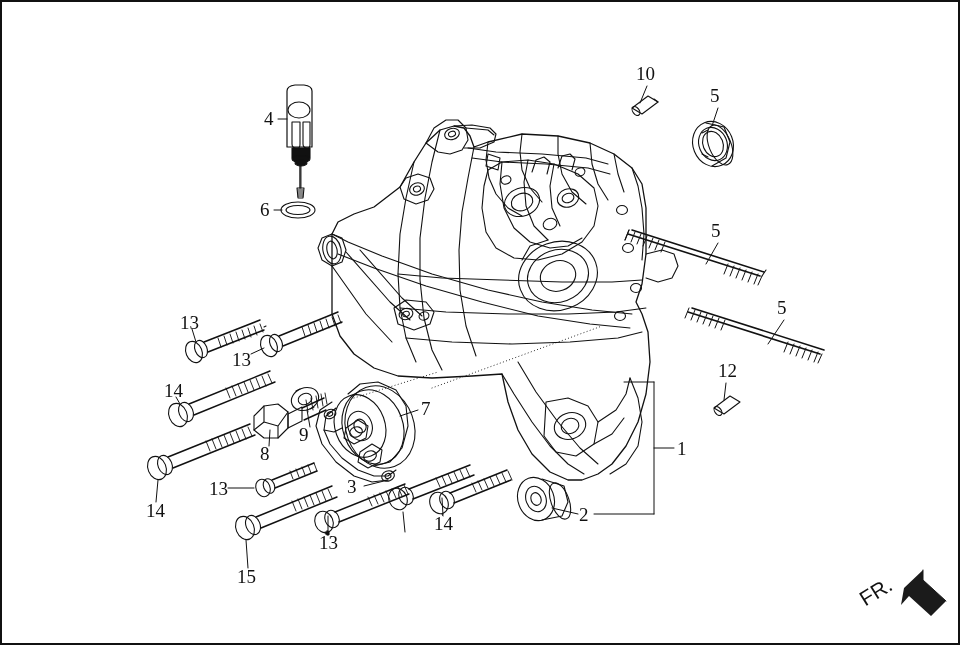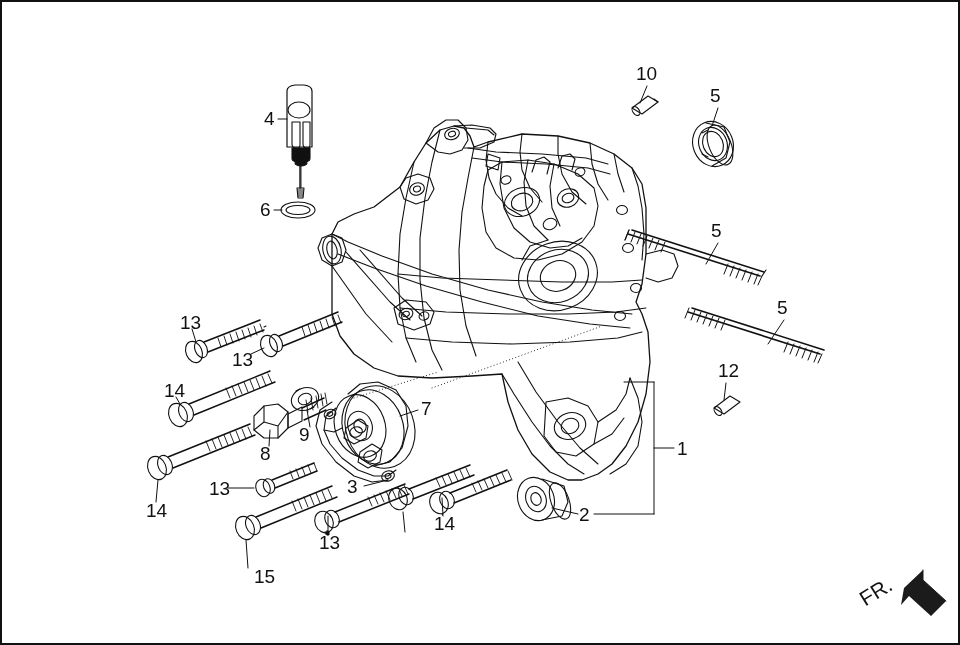--- a/index.html
+++ b/index.html
@@ -1,21 +1,21 @@
 <!DOCTYPE html>
 <html><head>
 <meta charset="utf-8">
 <style>
   html,body{margin:0;padding:0;background:#fff;}
   body{width:960px;height:645px;overflow:hidden;
        font-family:"Liberation Sans", sans-serif;}
   #sheet{position:relative;width:960px;height:645px;background:#ffffff;
          box-sizing:border-box;border:2px solid #111111;}
   #art{position:absolute;left:0;top:0;width:960px;height:645px;}
-  .lbl{position:absolute;font-family:Liberation Sans, sans-serif;
+  .lbl{position:absolute;font-family:Liberation Serif, serif;
        font-size:19px;color:#111;line-height:1;white-space:nowrap;
        letter-spacing:0px;}
   .fr{position:absolute;font-size:21px;color:#111;font-weight:400;
       transform:rotate(-32deg);transform-origin:left bottom;}
 </style>
 </head>
 <body>
 
 <div id="sheet">
 
@@ -475,21 +475,21 @@
   <span class="lbl" style="left:258px;top:198px">6</span>
   <span class="lbl" style="left:634px;top:62px">10</span>
   <span class="lbl" style="left:708px;top:84px">5</span>
   <span class="lbl" style="left:709px;top:219px">5</span>
   <span class="lbl" style="left:775px;top:296px">5</span>
   <span class="lbl" style="left:716px;top:359px">12</span>
   <span class="lbl" style="left:178px;top:311px">13</span>
   <span class="lbl" style="left:230px;top:348px">13</span>
   <span class="lbl" style="left:162px;top:379px">14</span>
   <span class="lbl" style="left:144px;top:499px">14</span>
-  <span class="lbl" style="left:252px;top:565px">15</span>
+  <span class="lbl" style="left:235px;top:565px">15</span>
   <span class="lbl" style="left:317px;top:531px">13</span>
   <span class="lbl" style="left:432px;top:512px">14</span>
   <span class="lbl" style="left:394px;top:528px"></span>
   <span class="lbl" style="left:207px;top:477px">13</span>
   <span class="lbl" style="left:258px;top:442px">8</span>
   <span class="lbl" style="left:297px;top:423px">9</span>
   <span class="lbl" style="left:345px;top:475px">3</span>
   <span class="lbl" style="left:419px;top:397px">7</span>
   <span class="lbl" style="left:577px;top:503px">2</span>
   <span class="lbl" style="left:675px;top:437px">1</span>

